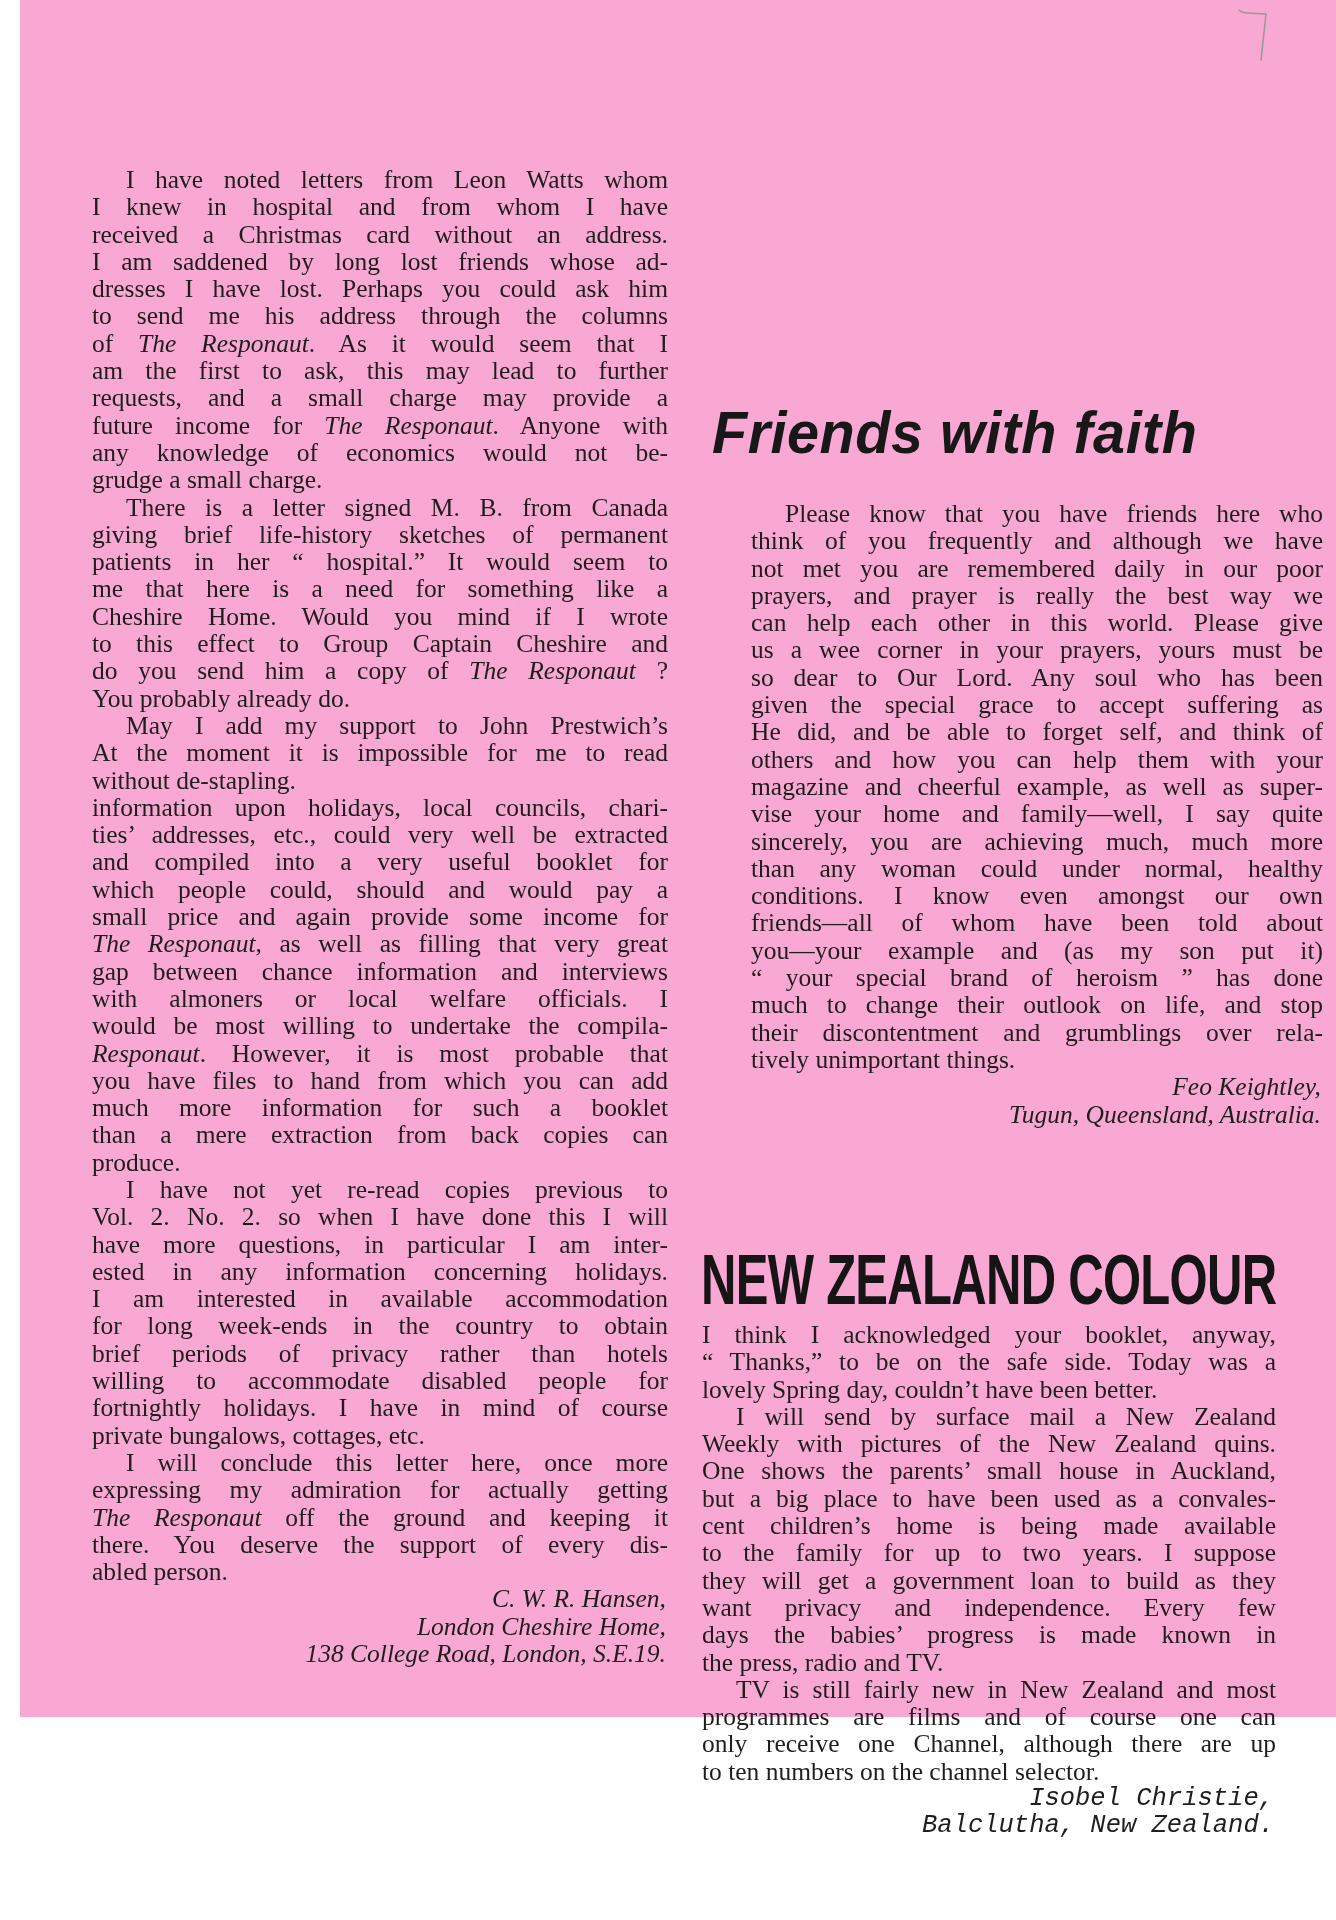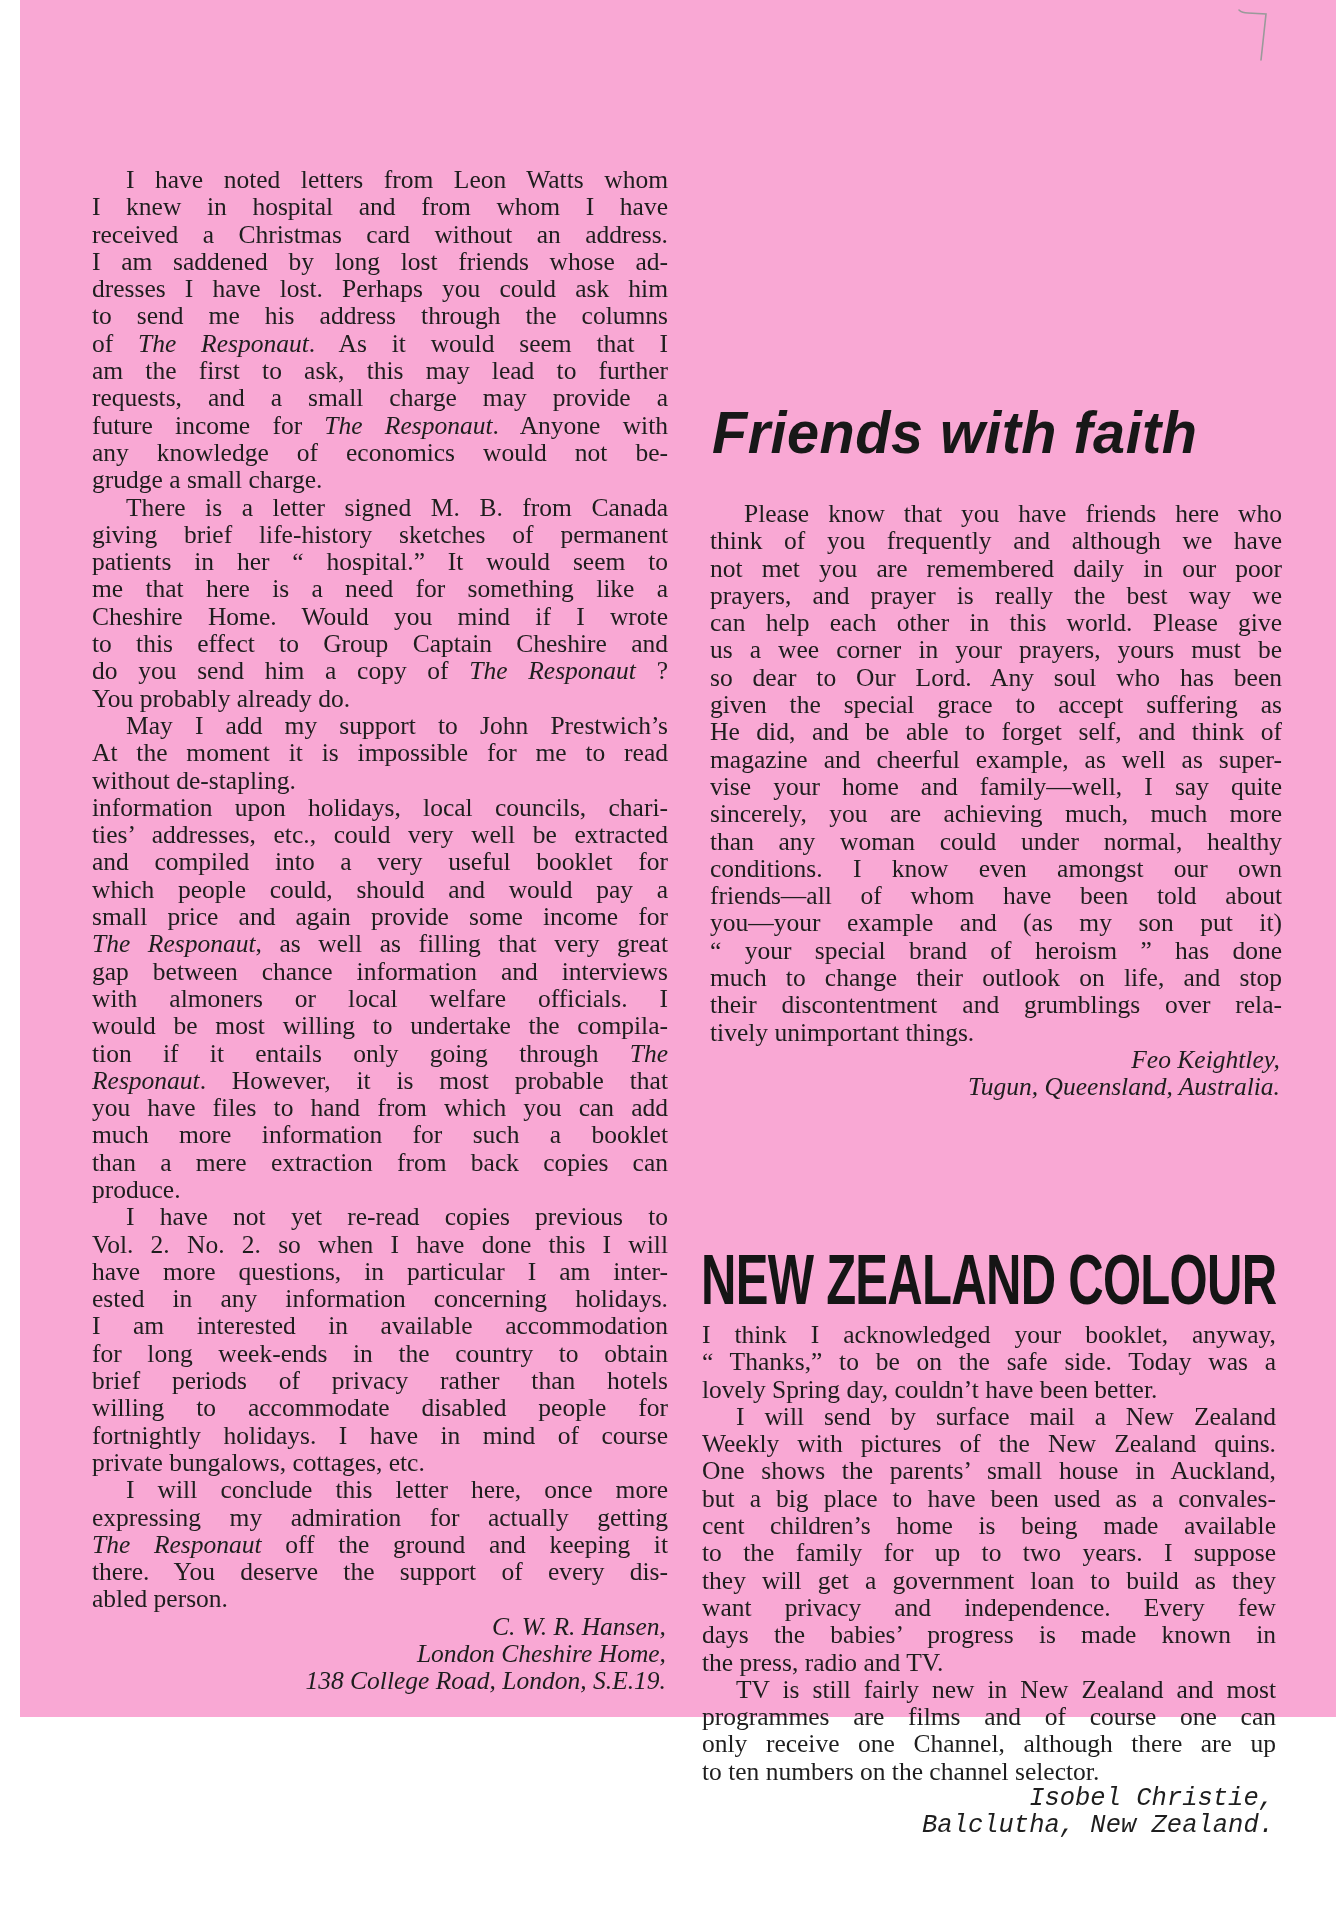--- a/index.html
+++ b/index.html
@@ -3,21 +3,21 @@
 <meta charset="utf-8">
 <style>
   html, body { margin: 0; padding: 0; background: #ffffff; }
   body { width: 1336px; height: 1920px; position: relative; overflow: hidden; color: #1e1e1e; }
   .page { position: absolute; left: 0; top: 0; width: 1336px; height: 1717px; background: #f9a8d4; margin-left: 20px; }
   .page-number {
     position: absolute; left: 1216px; top: 2px; width: 40px; height: 60px;
   }
   .col { position: absolute; font-family: "Liberation Serif", "DejaVu Serif", serif; font-size: 25.5px; }
   .col-left { left: 72px; top: 166px; width: 576px; }
-  .col-right { left: 690px; width: 572px; }
+  .col-right { left: 731px; width: 572px; }
   .line {
     display: block; height: 27.3px; line-height: 27.3px; white-space: nowrap;
     text-align: justify; text-align-last: justify; overflow: visible;
   }
   .line.last { text-align-last: left; }
   .line.indent { padding-left: 34px; }
   .sig { display: block; height: 27.3px; line-height: 27.3px; text-align: right; font-style: italic; white-space: nowrap; }
   i, .it { font-style: italic; }
   .heading-faith {
     position: absolute; left: 692px; top: 398px; width: 580px;
@@ -69,21 +69,20 @@
         <span class="line last">without de-stapling.</span>
         <span class="line">information upon holidays, local councils, chari-</span>
         <span class="line">ties’ addresses, etc., could very well be extracted</span>
         <span class="line">and compiled into a very useful booklet for</span>
         <span class="line">which people could, should and would pay a</span>
         <span class="line">small price and again provide some income for</span>
         <span class="line"><i>The Responaut</i>, as well as filling that very great</span>
         <span class="line">gap between chance information and interviews</span>
         <span class="line">with almoners or local welfare officials.  I</span>
         <span class="line">would be most willing to undertake the compila-</span>
-        <span class="line">tion if it entails only going through <i>The</i></span>
         <span class="line"><i>Responaut</i>.  However, it is most probable that</span>
         <span class="line">you have files to hand from which you can add</span>
         <span class="line">much more information for such a booklet</span>
         <span class="line">than a mere extraction from back copies can</span>
         <span class="line last">produce.</span>
         <span class="line indent">I have not yet re-read copies previous to</span>
         <span class="line">Vol. 2. No. 2. so when I have done this I will</span>
         <span class="line">have more questions, in particular I am inter-</span>
         <span class="line">ested in any information concerning holidays.</span>
         <span class="line">I am interested in available accommodation</span>
@@ -111,20 +110,21 @@
     <div id="faith-body">
         <span class="line indent">Please know that you have friends here who</span>
         <span class="line">think of you frequently and although we have</span>
         <span class="line">not met you are remembered daily in our poor</span>
         <span class="line">prayers, and prayer is really the best way we</span>
         <span class="line">can help each other in this world.  Please give</span>
         <span class="line">us a wee corner in your prayers, yours must be</span>
         <span class="line">so dear to Our Lord.  Any soul who has been</span>
         <span class="line">given the special grace to accept suffering as</span>
         <span class="line">He did, and be able to forget self, and think of</span>
+        <span class="line">others and how you can help them with your</span>
         <span class="line">magazine and cheerful example, as well as super-</span>
         <span class="line">vise your home and family—well, I say quite</span>
         <span class="line">sincerely, you are achieving much, much more</span>
         <span class="line">than any woman could under normal, healthy</span>
         <span class="line">conditions.  I know even amongst our own</span>
         <span class="line">friends—all of whom have been told about</span>
         <span class="line">you—your example and (as my son put it)</span>
         <span class="line">“ your special brand of heroism ” has done</span>
         <span class="line">much to change their outlook on life, and stop</span>
         <span class="line">their discontentment and grumblings over rela-</span>

